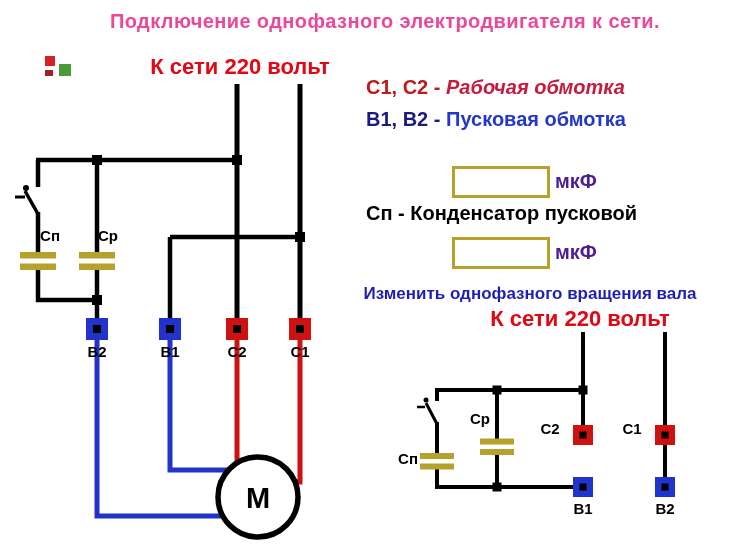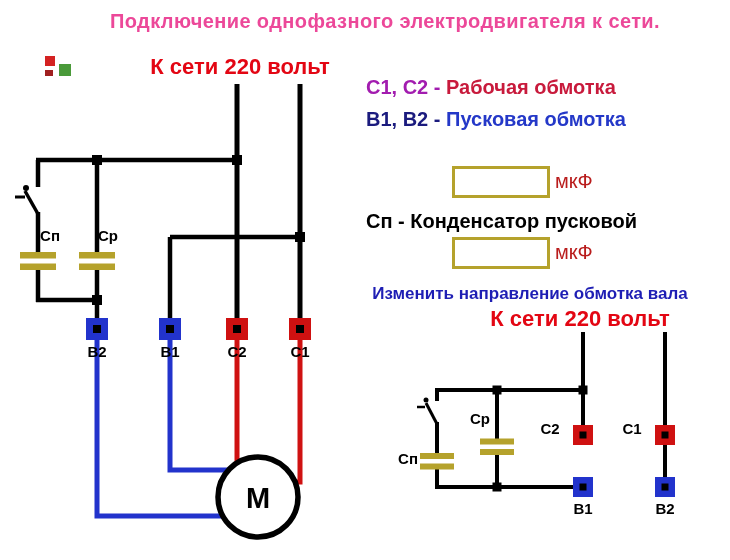--- a/index.html
+++ b/index.html
@@ -8,29 +8,29 @@
     font-family:"Liberation Sans","DejaVu Sans",sans-serif;
   }
   .abs{position:absolute;}
   svg{position:absolute;left:0;top:0;}
   .title{
     left:0;top:10px;width:730px;text-align:center;
     font-size:20px;font-weight:bold;color:#ec4899;letter-spacing:.4px;padding-left:20px;
   }
   .mains-label{font-size:22px;font-weight:bold;color:#e30613;text-align:center;}
   .leg-line{font-size:20px;font-weight:bold;color:#000;white-space:nowrap;}
-  .maroon{color:#a21caf;}
-  .crimson{color:#c81a3c;}
+  .maroon{color:#b91c1c;}
+  .crimson{color:#c81a3c;font-style:italic;}
   .navy{color:#1b1b7e;}
   .mblue{color:#2438c8;}
   .cap-box{
     width:92px;height:26px;border:3.5px solid #b5a22c;background:#fff;
     font-size:16px;font-weight:bold;color:#000;text-align:center;line-height:26px;
   }
-  .uf{font-size:20px;font-weight:normal;color:#b91c1c;}
+  .uf{font-size:20px;font-weight:bold;color:#4c1d95;}
   .reverse-note{font-size:17px;font-weight:bold;color:#1e1eb4;text-align:center;width:392px;}
   .dlabel{font-size:15px;font-weight:bold;color:#000;text-align:center;}
   .motor-m{
     width:40px;height:38px;line-height:38px;text-align:center;
     font-size:29px;font-weight:bold;color:#000;
   }
   .sq{width:10px;height:10px;display:block;position:absolute;}
 </style>
 </head>
 <body>
@@ -132,25 +132,25 @@
   <div class="abs leg-line" style="left:366px;top:76px;">
     <span class="maroon">С1, С2 -</span>
     <span class="crimson">Рабочая обмотка</span>
   </div>
   <div class="abs leg-line" style="left:366px;top:108px;">
     <span class="navy">В1, В2 -</span>
     <span class="mblue">Пусковая обмотка</span>
   </div>
   <div class="abs cap-box" style="left:452px;top:166px;"></div>
   <div class="abs uf" style="left:555px;top:170px;">мкФ</div>
-  <div class="abs leg-line" style="left:366px;top:210px;">Сп - Конденсатор пусковой</div>
+  <div class="abs leg-line" style="left:366px;top:202px;">Сп - Конденсатор пусковой</div>
   <div class="abs cap-box" style="left:452px;top:237px;"></div>
   <div class="abs uf" style="left:555px;top:241px;">мкФ</div>
 
-  <div class="abs reverse-note" style="left:334px;top:284px;">Изменить направление обмотка вала</div>
+  <div class="abs reverse-note" style="left:334px;top:284px;">Изменить однофазного вращения вала</div>
   <div class="abs mains-label" style="left:455px;top:306px;width:250px;">К сети 220 вольт</div>
 
   <div class="abs dlabel" style="left:30px;top:227px;width:40px;">Сп</div>
   <div class="abs dlabel" style="left:88px;top:227px;width:40px;">Ср</div>
   <div class="abs dlabel" style="left:75px;top:343px;width:44px;">В2</div>
   <div class="abs dlabel" style="left:148px;top:343px;width:44px;">В1</div>
   <div class="abs dlabel" style="left:215px;top:343px;width:44px;">С2</div>
   <div class="abs dlabel" style="left:278px;top:343px;width:44px;">С1</div>
   <div class="abs motor-m" style="left:238px;top:479px;">М</div>
 

